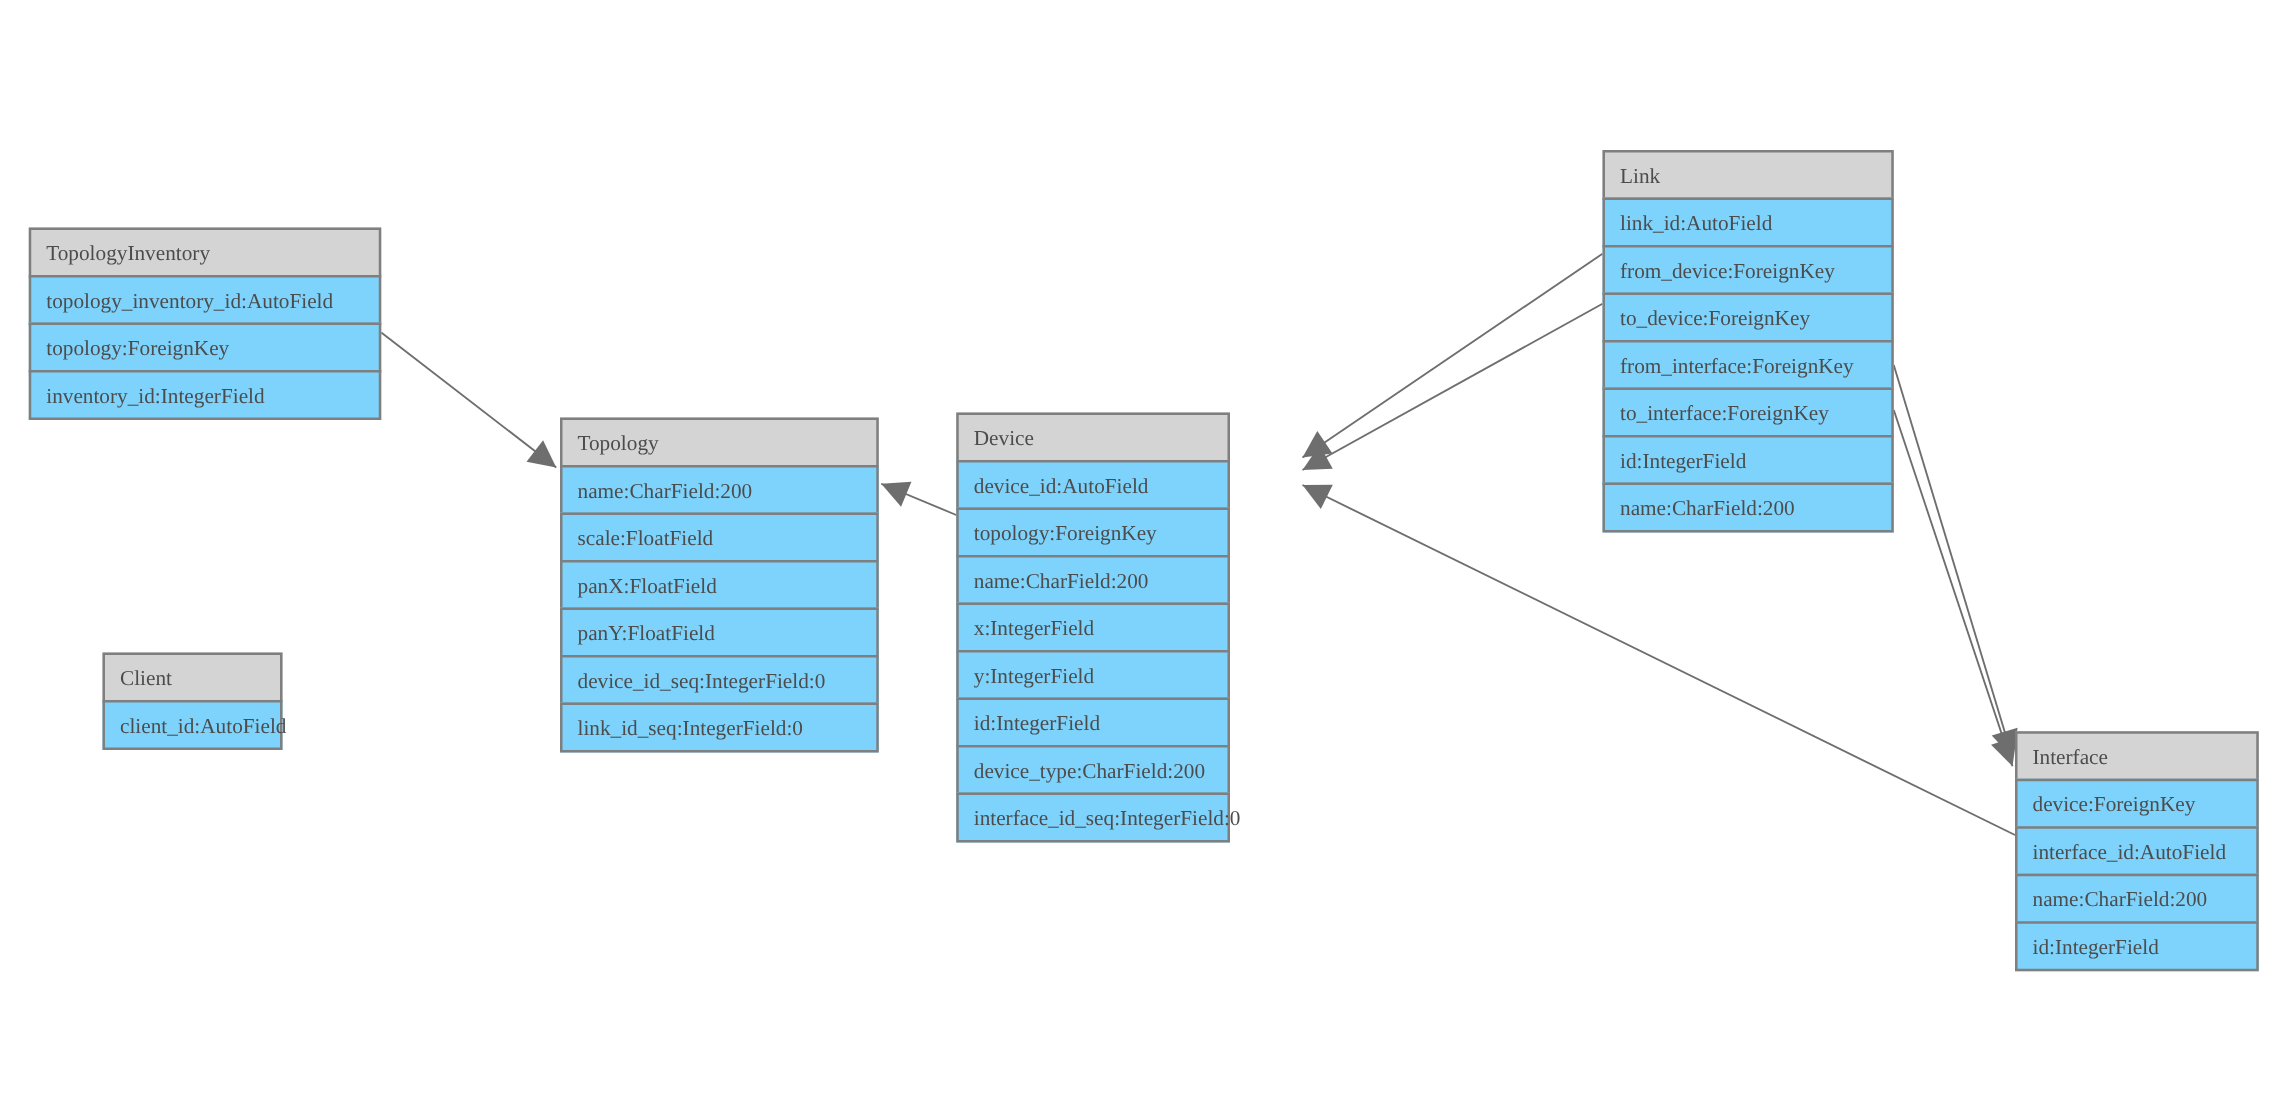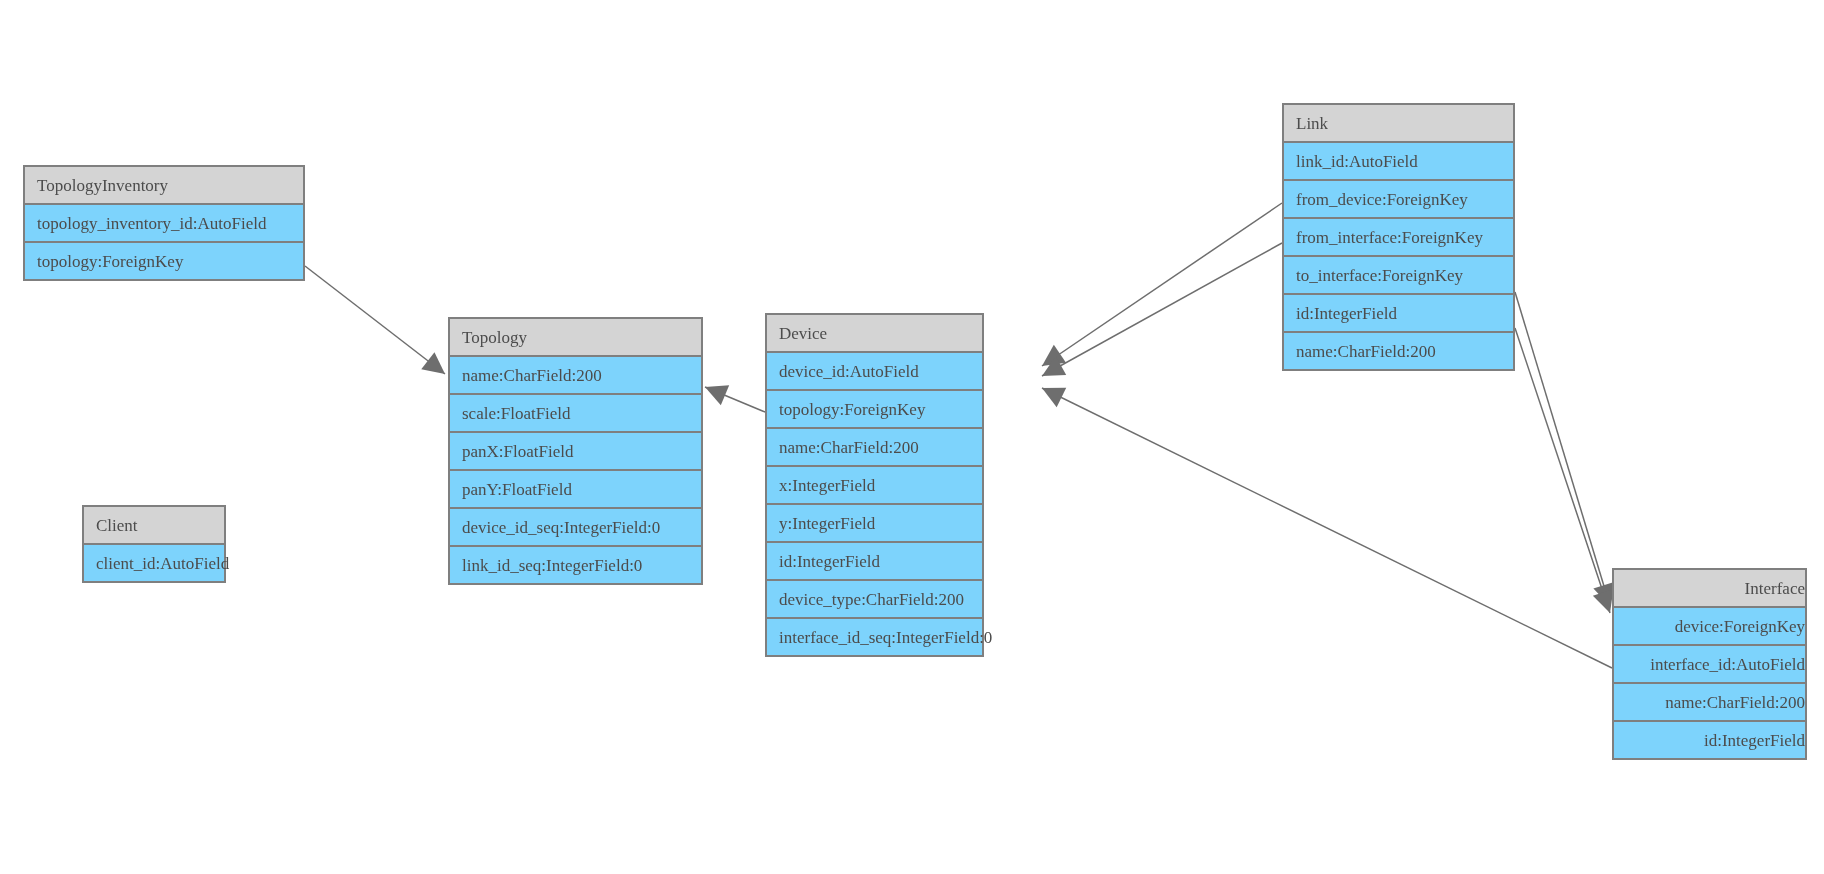--- a/index.html
+++ b/index.html
@@ -32,30 +32,30 @@
     box-sizing: border-box;
     height: 40px;
     line-height: 37px;
     border: 2px solid #7f7f7f;
     margin-top: -2px;
     padding-left: 12px;
     white-space: nowrap;
     background: #7dd3fc;
   }
   .etable .hdr {
-    margin-top: 0;
+    margin-top: 17px;
     background: #d4d4d4;
   }
   
   #t-topologyinventory { left: 23px;   top: 165px; width: 282px; }
   #t-client            { left: 82px;   top: 505px; width: 144px; }
   #t-topology          { left: 448px;  top: 317px; width: 255px; }
   #t-device            { left: 765px;  top: 313px; width: 219px; }
   #t-link              { left: 1282px; top: 103px; width: 233px; }
-  #t-interface         { left: 1612px; top: 568px; width: 195px; text-align: right; }
+  #t-interface         { left: 1612px; top: 568px; width: 195px; }
 </style>
 </head>
 <body>
 
 <div id="canvas">
 
   <svg id="edges" viewBox="0 0 1824 874" xmlns="http://www.w3.org/2000/svg">
     <defs>
       <marker id="arrow" viewBox="0 0 12 12" refX="11" refY="6" markerWidth="30" markerHeight="26" markerUnits="userSpaceOnUse" orient="auto">
         <path d="M1,1 L11,6 L1,11 Z" fill="#6e6e6e"></path>
@@ -67,20 +67,21 @@
     <line x1="1282" y1="243" x2="1042" y2="376" stroke="#6e6e6e" stroke-width="1.5" marker-end="url(#arrow)"></line>
     <line x1="1612" y1="668" x2="1042" y2="388" stroke="#6e6e6e" stroke-width="1.5" marker-end="url(#arrow)"></line>
     <line x1="1515" y1="292" x2="1610" y2="606" stroke="#6e6e6e" stroke-width="1.5" marker-end="url(#arrow)"></line>
     <line x1="1515" y1="328" x2="1610" y2="613" stroke="#6e6e6e" stroke-width="1.5" marker-end="url(#arrow)"></line>
   </svg>
 
   <div id="t-topologyinventory" class="etable">
     <div class="hdr">TopologyInventory</div>
     <div class="row">topology_inventory_id:AutoField</div>
     <div class="row">topology:ForeignKey</div>
+    <div class="row">inventory_id:IntegerField</div>
   </div>
 
   <div id="t-client" class="etable">
     <div class="hdr">Client</div>
     <div class="row">client_id:AutoField</div>
   </div>
 
   <div id="t-topology" class="etable">
     <div class="hdr">Topology</div>
     <div class="row">name:CharField:200</div>
@@ -100,20 +101,21 @@
     <div class="row">y:IntegerField</div>
     <div class="row">id:IntegerField</div>
     <div class="row">device_type:CharField:200</div>
     <div class="row">interface_id_seq:IntegerField:0</div>
   </div>
 
   <div id="t-link" class="etable">
     <div class="hdr">Link</div>
     <div class="row">link_id:AutoField</div>
     <div class="row">from_device:ForeignKey</div>
+    <div class="row">to_device:ForeignKey</div>
     <div class="row">from_interface:ForeignKey</div>
     <div class="row">to_interface:ForeignKey</div>
     <div class="row">id:IntegerField</div>
     <div class="row">name:CharField:200</div>
   </div>
 
   <div id="t-interface" class="etable">
     <div class="hdr">Interface</div>
     <div class="row">device:ForeignKey</div>
     <div class="row">interface_id:AutoField</div>

